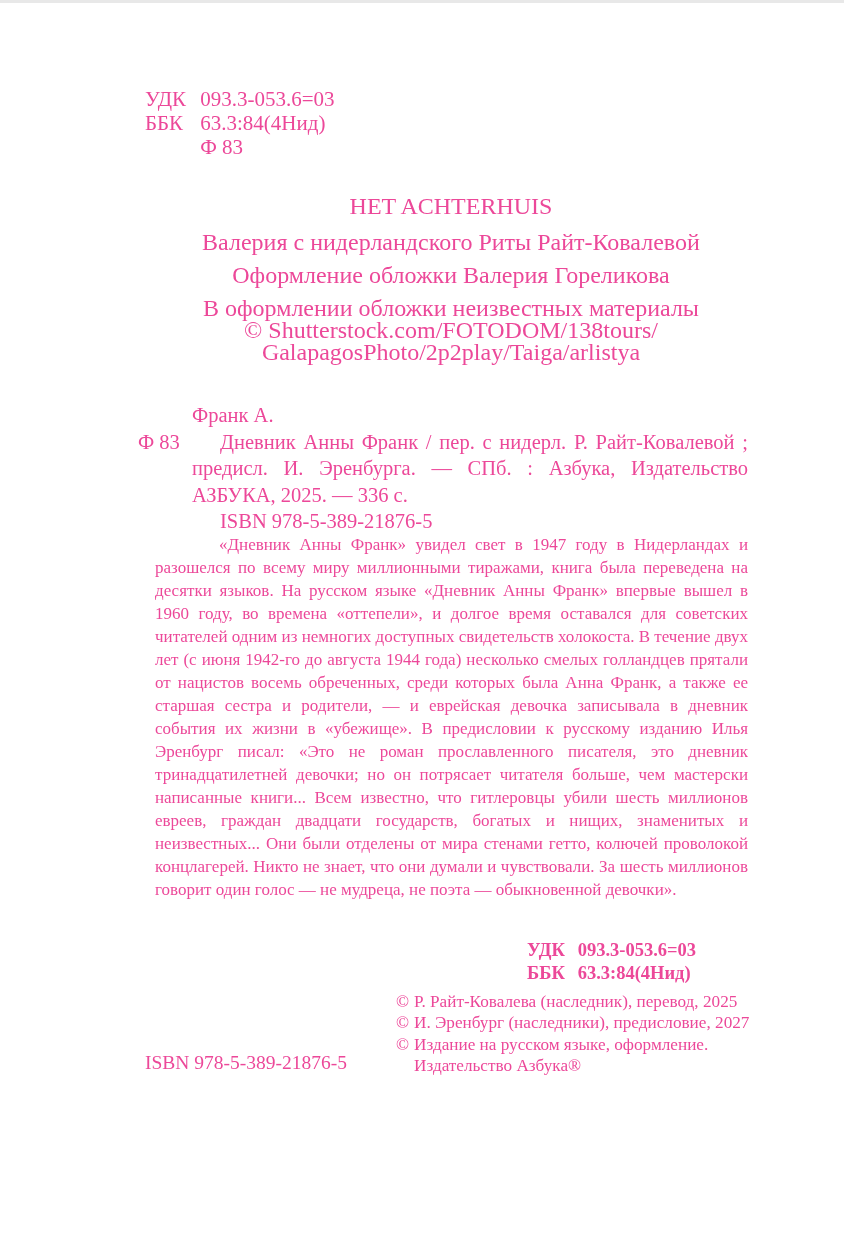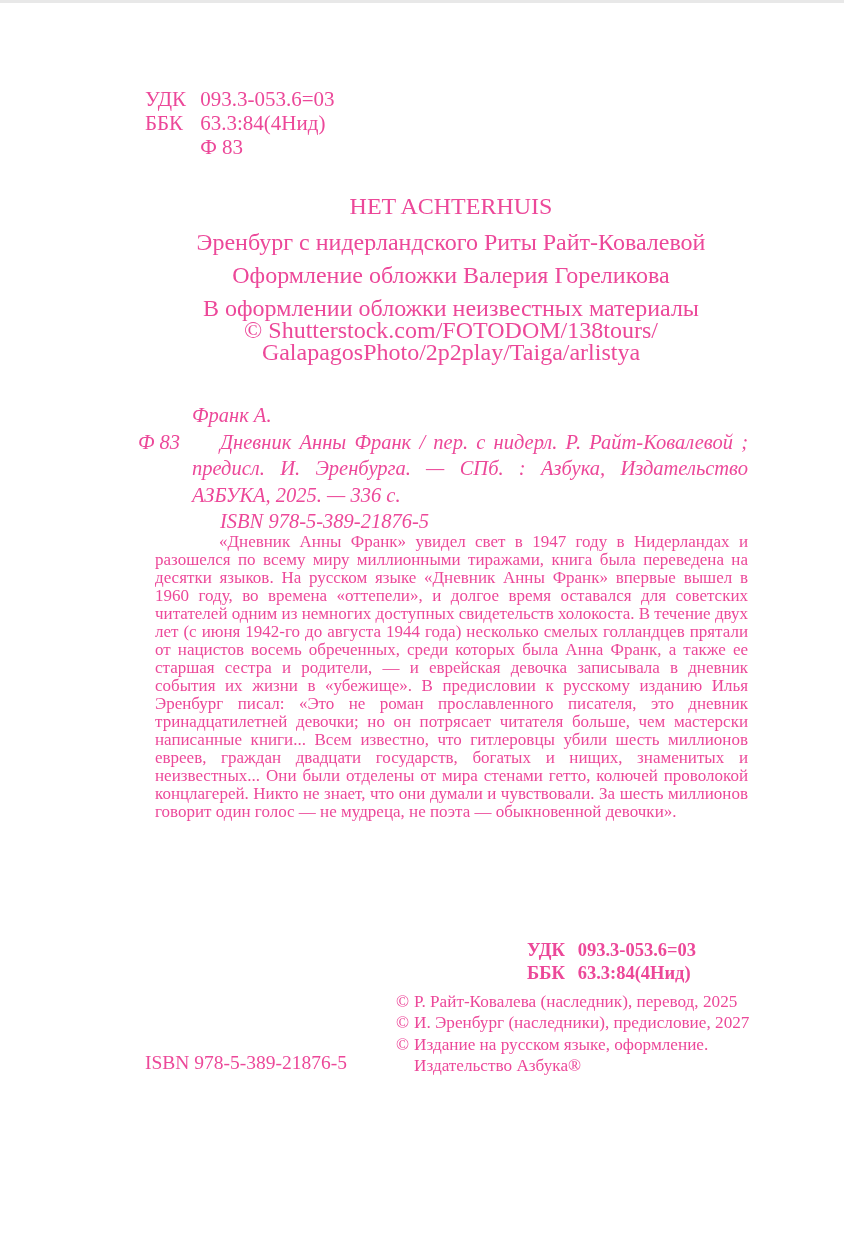--- a/index.html
+++ b/index.html
@@ -41,21 +41,20 @@
   .centered-block .materials { margin: 0; }
 
   
   .catalog-entry {
     position: absolute;
     left: 192px;
     top: 399px;
     width: 556px;
     font-size: 20.5px;
     line-height: 26.5px;
-    font-style: italic;
   }
   .catalog-author { display: block; }
   .catalog-desc {
     position: relative;
     margin: 0;
     text-align: justify;
     text-indent: 28px;
   }
   .catalog-code {
     position: absolute;
@@ -66,21 +65,21 @@
   }
   .catalog-isbn { display: block; margin-left: 28px; }
 
   
   .annotation {
     position: absolute;
     left: 155px;
     top: 530px;
     width: 593px;
     font-size: 17px;
-    line-height: 18px;
+    line-height: 23px;
     text-align: justify;
   }
   .annotation .para-1 { margin: 0; text-indent: 64px; }
   .annotation .para-2 { margin: 0; text-indent: 33px; }
 
   
   .bottom-codes {
     position: absolute;
     left: 527px;
     top: 936px;
@@ -127,21 +126,21 @@
       <span class="code-value">63.3:84(4Нид)</span>
     </span>
     <span class="code-row">
       <span class="code-label"></span>
       <span class="code-value">Ф 83</span>
     </span>
   </div>
 
   <div class="centered-block">
     <p class="original-title">HET ACHTERHUIS</p>
-    <p>Эренбург с нидерландского Риты Райт-Ковалевой</p>
+    <p>Валерия с нидерландского Риты Райт-Ковалевой</p>
     <p>Оформление обложки Валерия Гореликова</p>
     <div class="materials">
       <div>В оформлении обложки неизвестных материалы</div>
       <div>© Shutterstock.com/FOTODOM/138tours/</div>
       <div>GalapagosPhoto/2p2play/Taiga/arlistya</div>
     </div>
   </div>
 
   <div class="catalog-entry">
     <span class="catalog-author">Франк А.</span>

